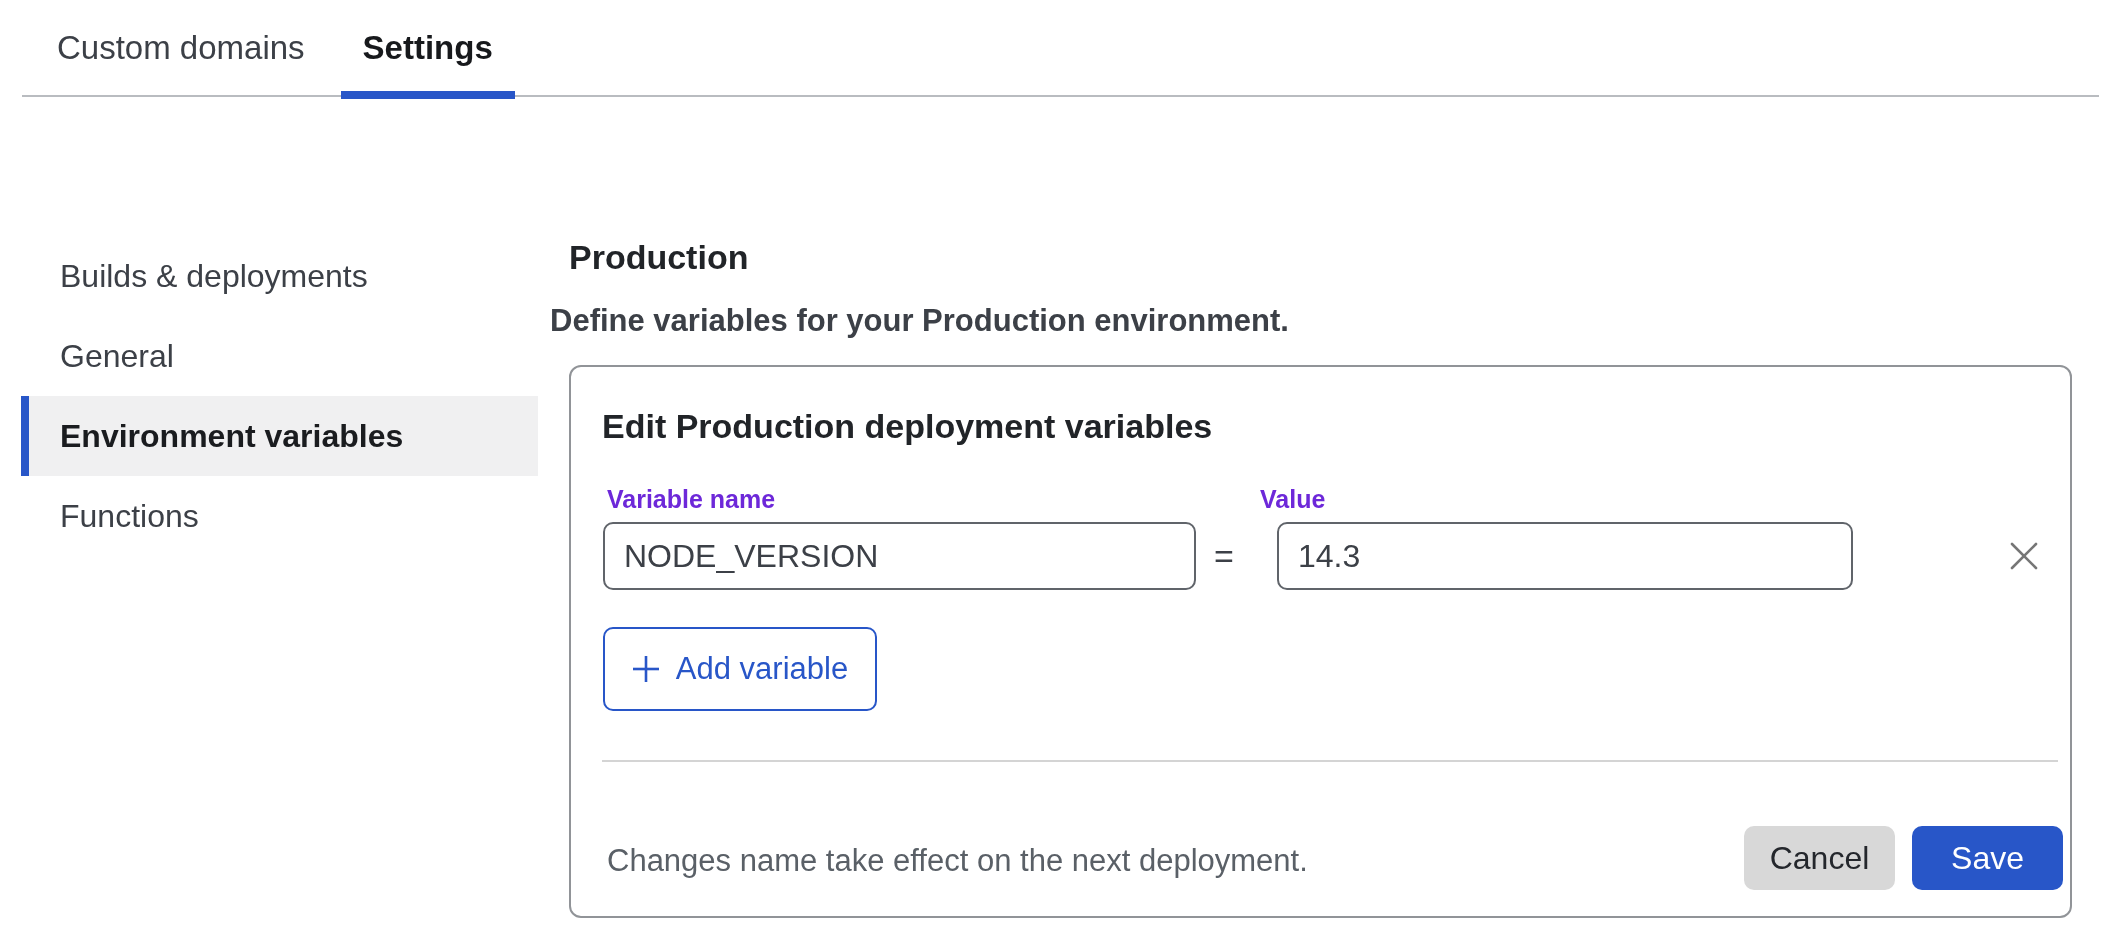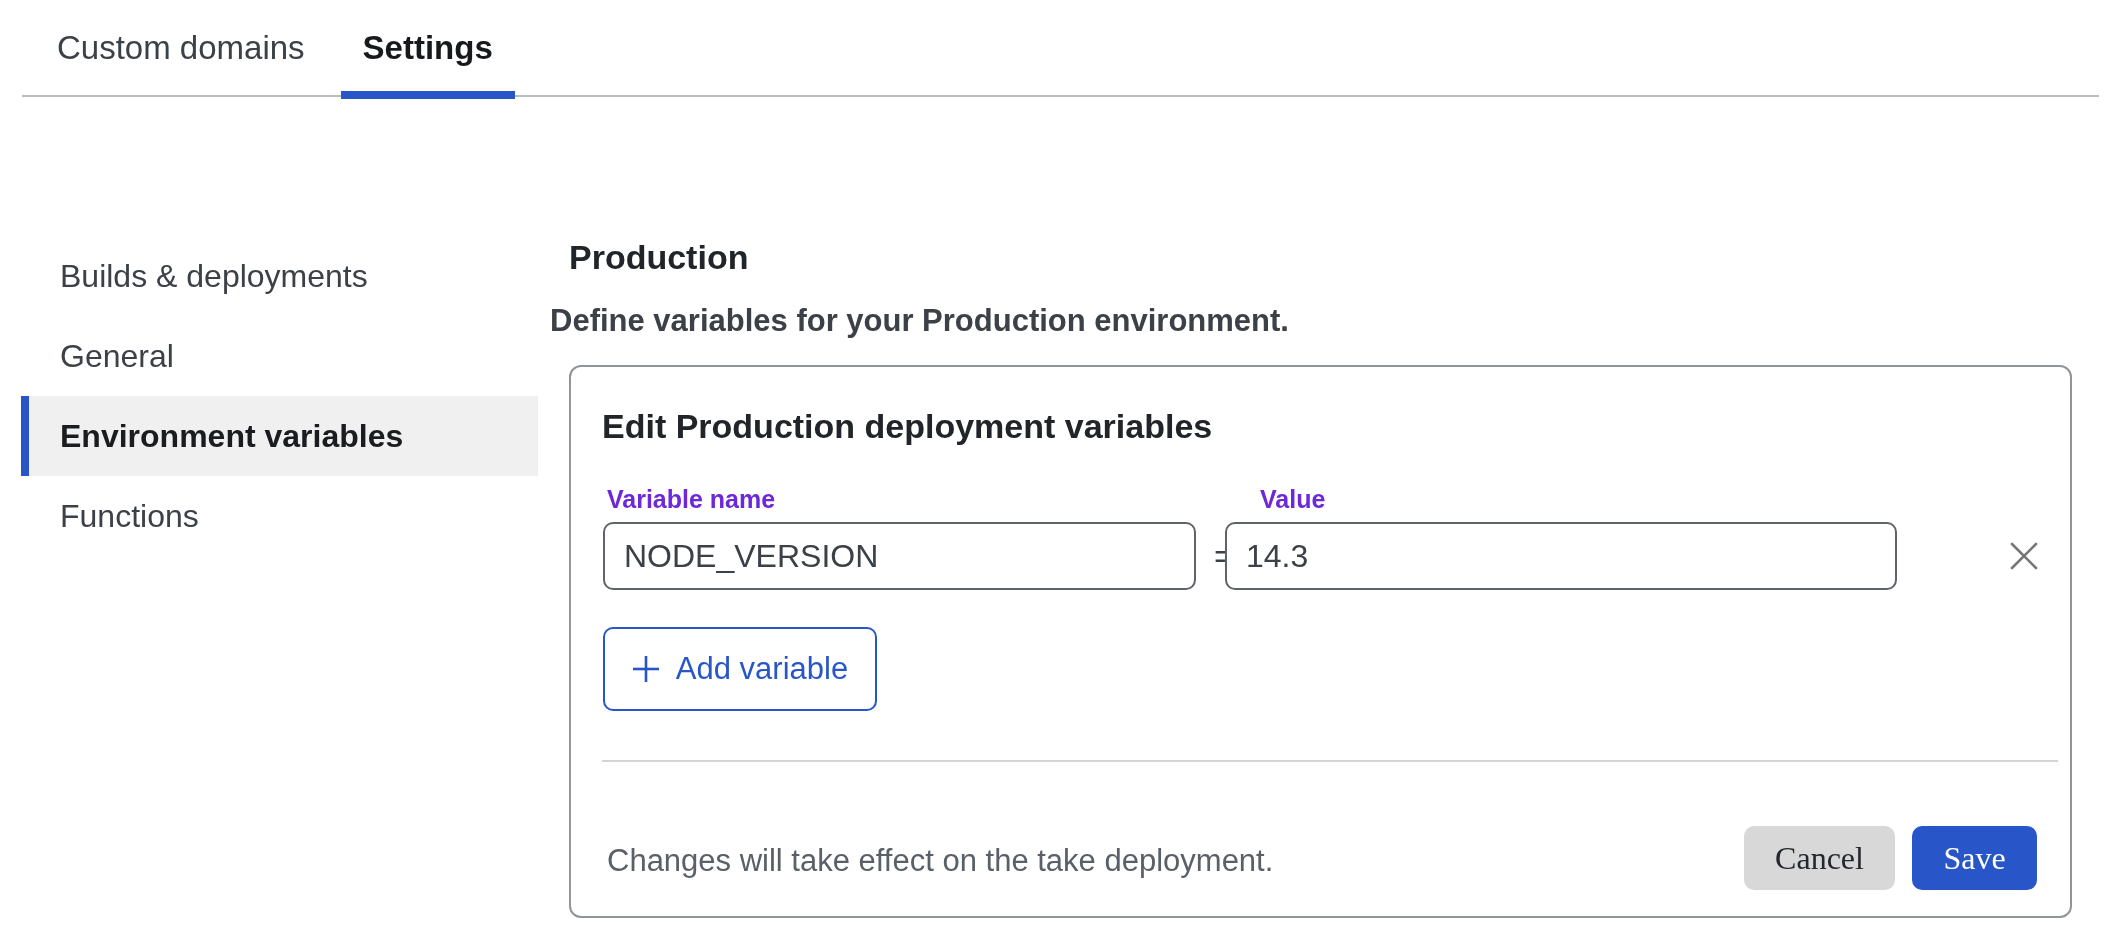--- a/index.html
+++ b/index.html
@@ -138,21 +138,21 @@
     border-radius: 10px;
     box-sizing: border-box;
     font-family: "Liberation Sans", sans-serif;
     font-size: 32px;
     color: #3c4047;
     padding: 4px 19px;
     background: #ffffff;
     outline: none;
   }
   .input-name  { left: 32px;  width: 593px; }
-  .input-value { left: 654px; width: 672px; }
+  .input-value { left: 706px; width: 576px; }
 
   .equals {
     position: absolute;
     left: 636px;
     top: 155px;
     width: 34px;
     height: 68px;
     line-height: 68px;
     text-align: center;
     font-size: 34px;
@@ -210,34 +210,34 @@
     font-size: 31px;
     color: #5a6067;
     white-space: nowrap;
   }
   .btn {
     position: absolute;
     top: 459px;
     height: 64px;
     border: none;
     border-radius: 10px;
-    font-family: Liberation Serif, serif;
+    font-family: Liberation Sans, sans-serif;
     font-size: 32px;
     cursor: pointer;
     box-sizing: border-box;
   }
   .btn-cancel {
     left: 1173px;
     width: 151px;
     background: #d8d8d8;
     color: #24272c;
   }
   .btn-save {
     left: 1341px;
-    width: 125px;
+    width: 151px;
     background: #2856c8;
     color: #ffffff;
   }
 </style>
 </head>
 <body>
 
 <nav class="tabbar">
   <div class="tab">Custom domains</div>
   <div class="tab active">Settings</div>
@@ -280,18 +280,18 @@
       <svg width="28" height="28" viewBox="0 0 28 28">
         <line x1="14" y1="1" x2="14" y2="27" stroke="#2856c8" stroke-width="2.6"></line>
         <line x1="1" y1="14" x2="27" y2="14" stroke="#2856c8" stroke-width="2.6"></line>
       </svg>
     </span>
     <span>Add variable</span>
   </button>
 
   <div class="divider"></div>
 
-  <div class="footer-note">Changes will take effect on the take deployment.</div>
+  <div class="footer-note">Changes name take effect on the next deployment.</div>
 
   <button class="btn btn-cancel">Cancel</button>
   <button class="btn btn-save">Save</button>
 
 </section>
 
 </body></html>

